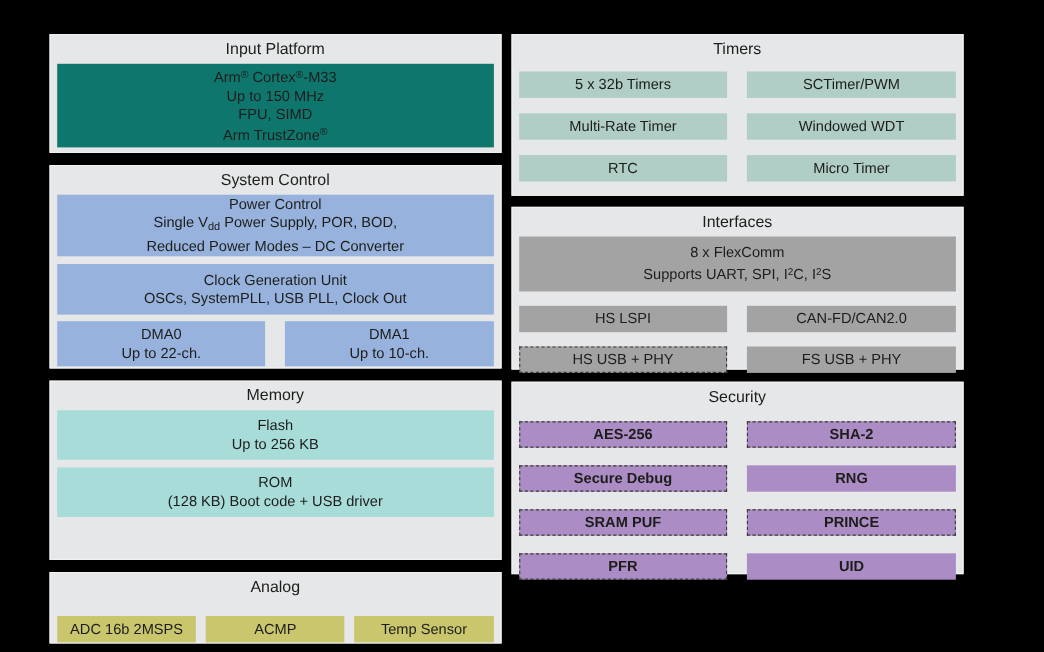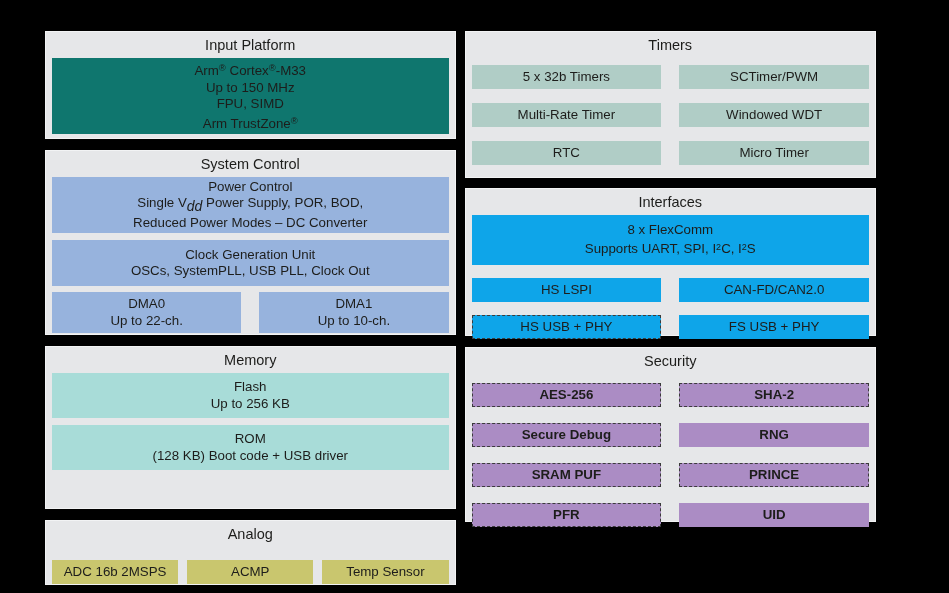--- a/index.html
+++ b/index.html
@@ -54,21 +54,21 @@
   }
   .block .ln { white-space: nowrap; }
   .dashed { border: 1.6px dashed #3b3b3b; }
 
   
   .c-green  { background: #0f766e; }
   .c-blue   { background: #97b3dd; }
   .c-teal   { background: #a8dcd8; }
   .c-olive  { background: #c9c66e; }
   .c-gteal  { background: #b0cdc6; }
-  .c-yellow { background: #0ea5e9; }
+  .c-yellow { background: #a3a3a3; }
   .c-purple { background: #ab8cc4; }
   .c-orange { background: #e99272; }
 
   
   .p-core     { height: 108px; margin-bottom: 11px; }
   .p-core .block  { height: 76px; }
   .p-sysctl   { height: 185px; margin-bottom: 11px; }
   .p-sysctl .b-power { height: 56px; }
   .p-sysctl .b-clock { height: 46px; }
   .p-sysctl .r-dma   { height: 40px; }
@@ -81,21 +81,21 @@
   .p-timers   { height: 147px; margin-bottom: 10px; }
   .p-timers .row { height: 31px; }
   .p-iface    { height: 148px; margin-bottom: 11px; }
   .p-iface .b-flex { height: 50px; }
   .p-iface .row    { height: 30px; }
   .p-sec      { height: 175px; margin-bottom: 11px; }
   .p-sec .row { height: 33px; font-weight: bold; }
   .p-prog     { height: 65px; }
   .p-prog .block { height: 39px; }
 
-  sub { font-size: 14px; vertical-align: -0.28em; font-style: italic; }
+  sub { font-size: 10px; vertical-align: -0.28em; }
   sup { font-size: 9px; vertical-align: 0.38em; }
   .reg { font-size: 9.5px; vertical-align: 0.42em; }
 </style>
 </head>
 <body>
 
 <div id="diagram">
 
   <div class="column col-left">
 

